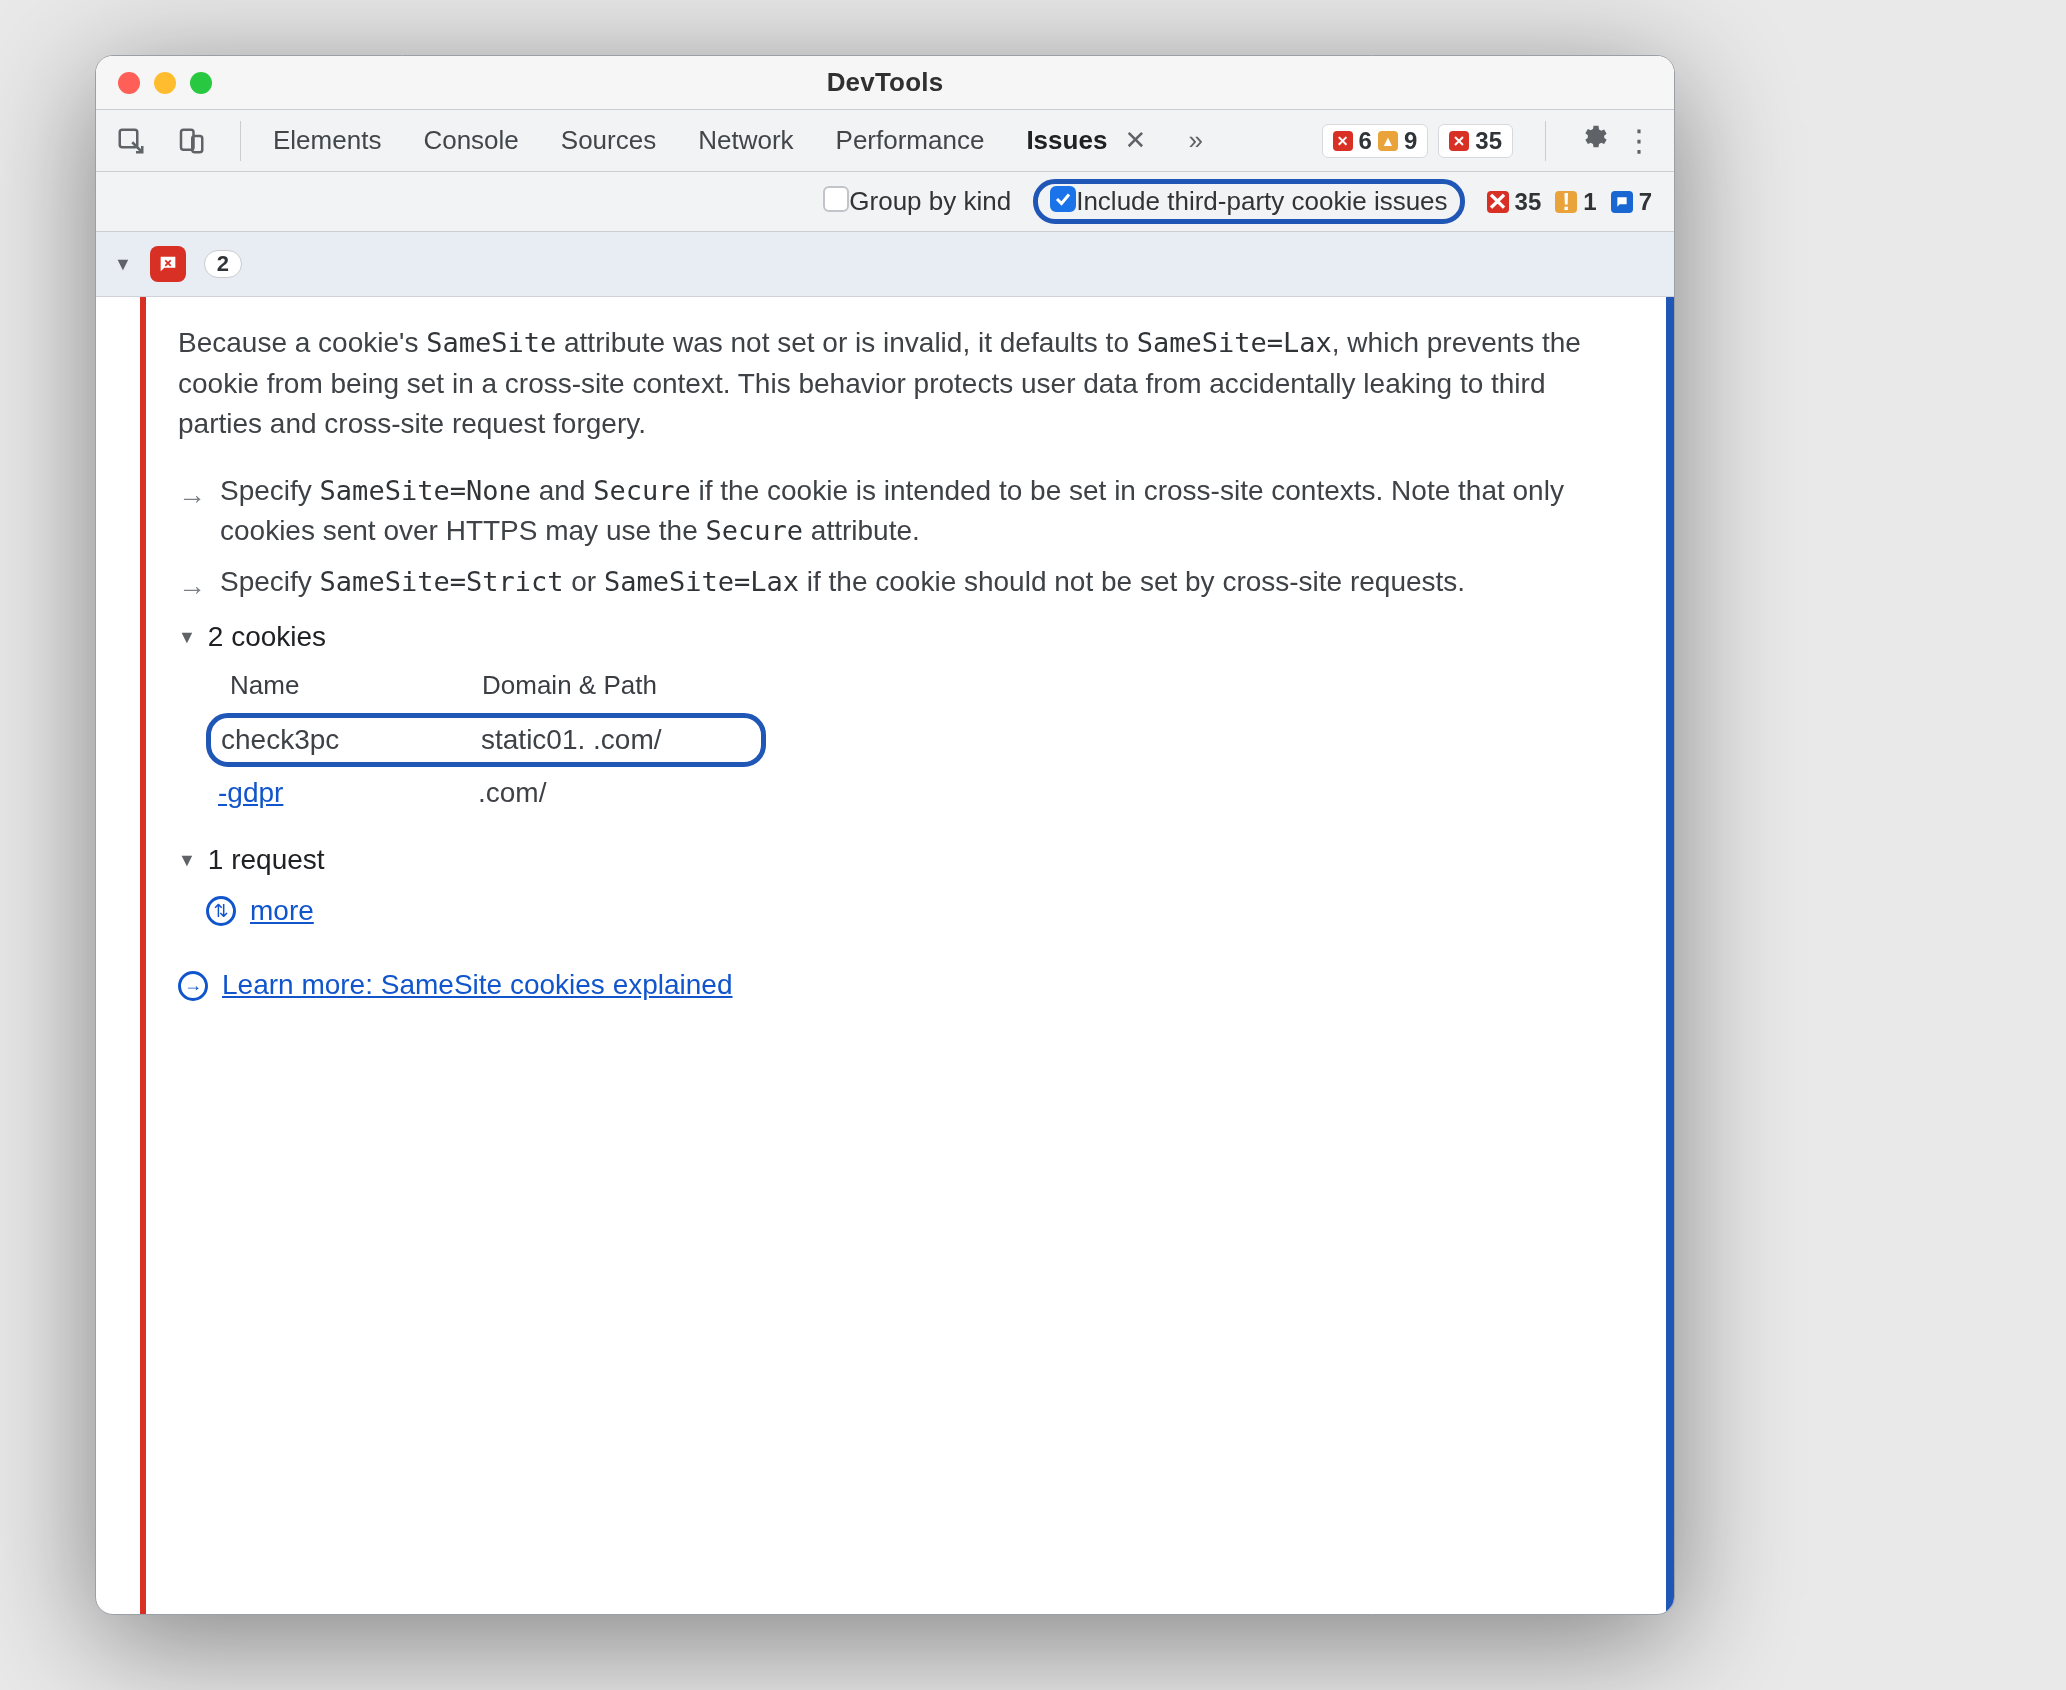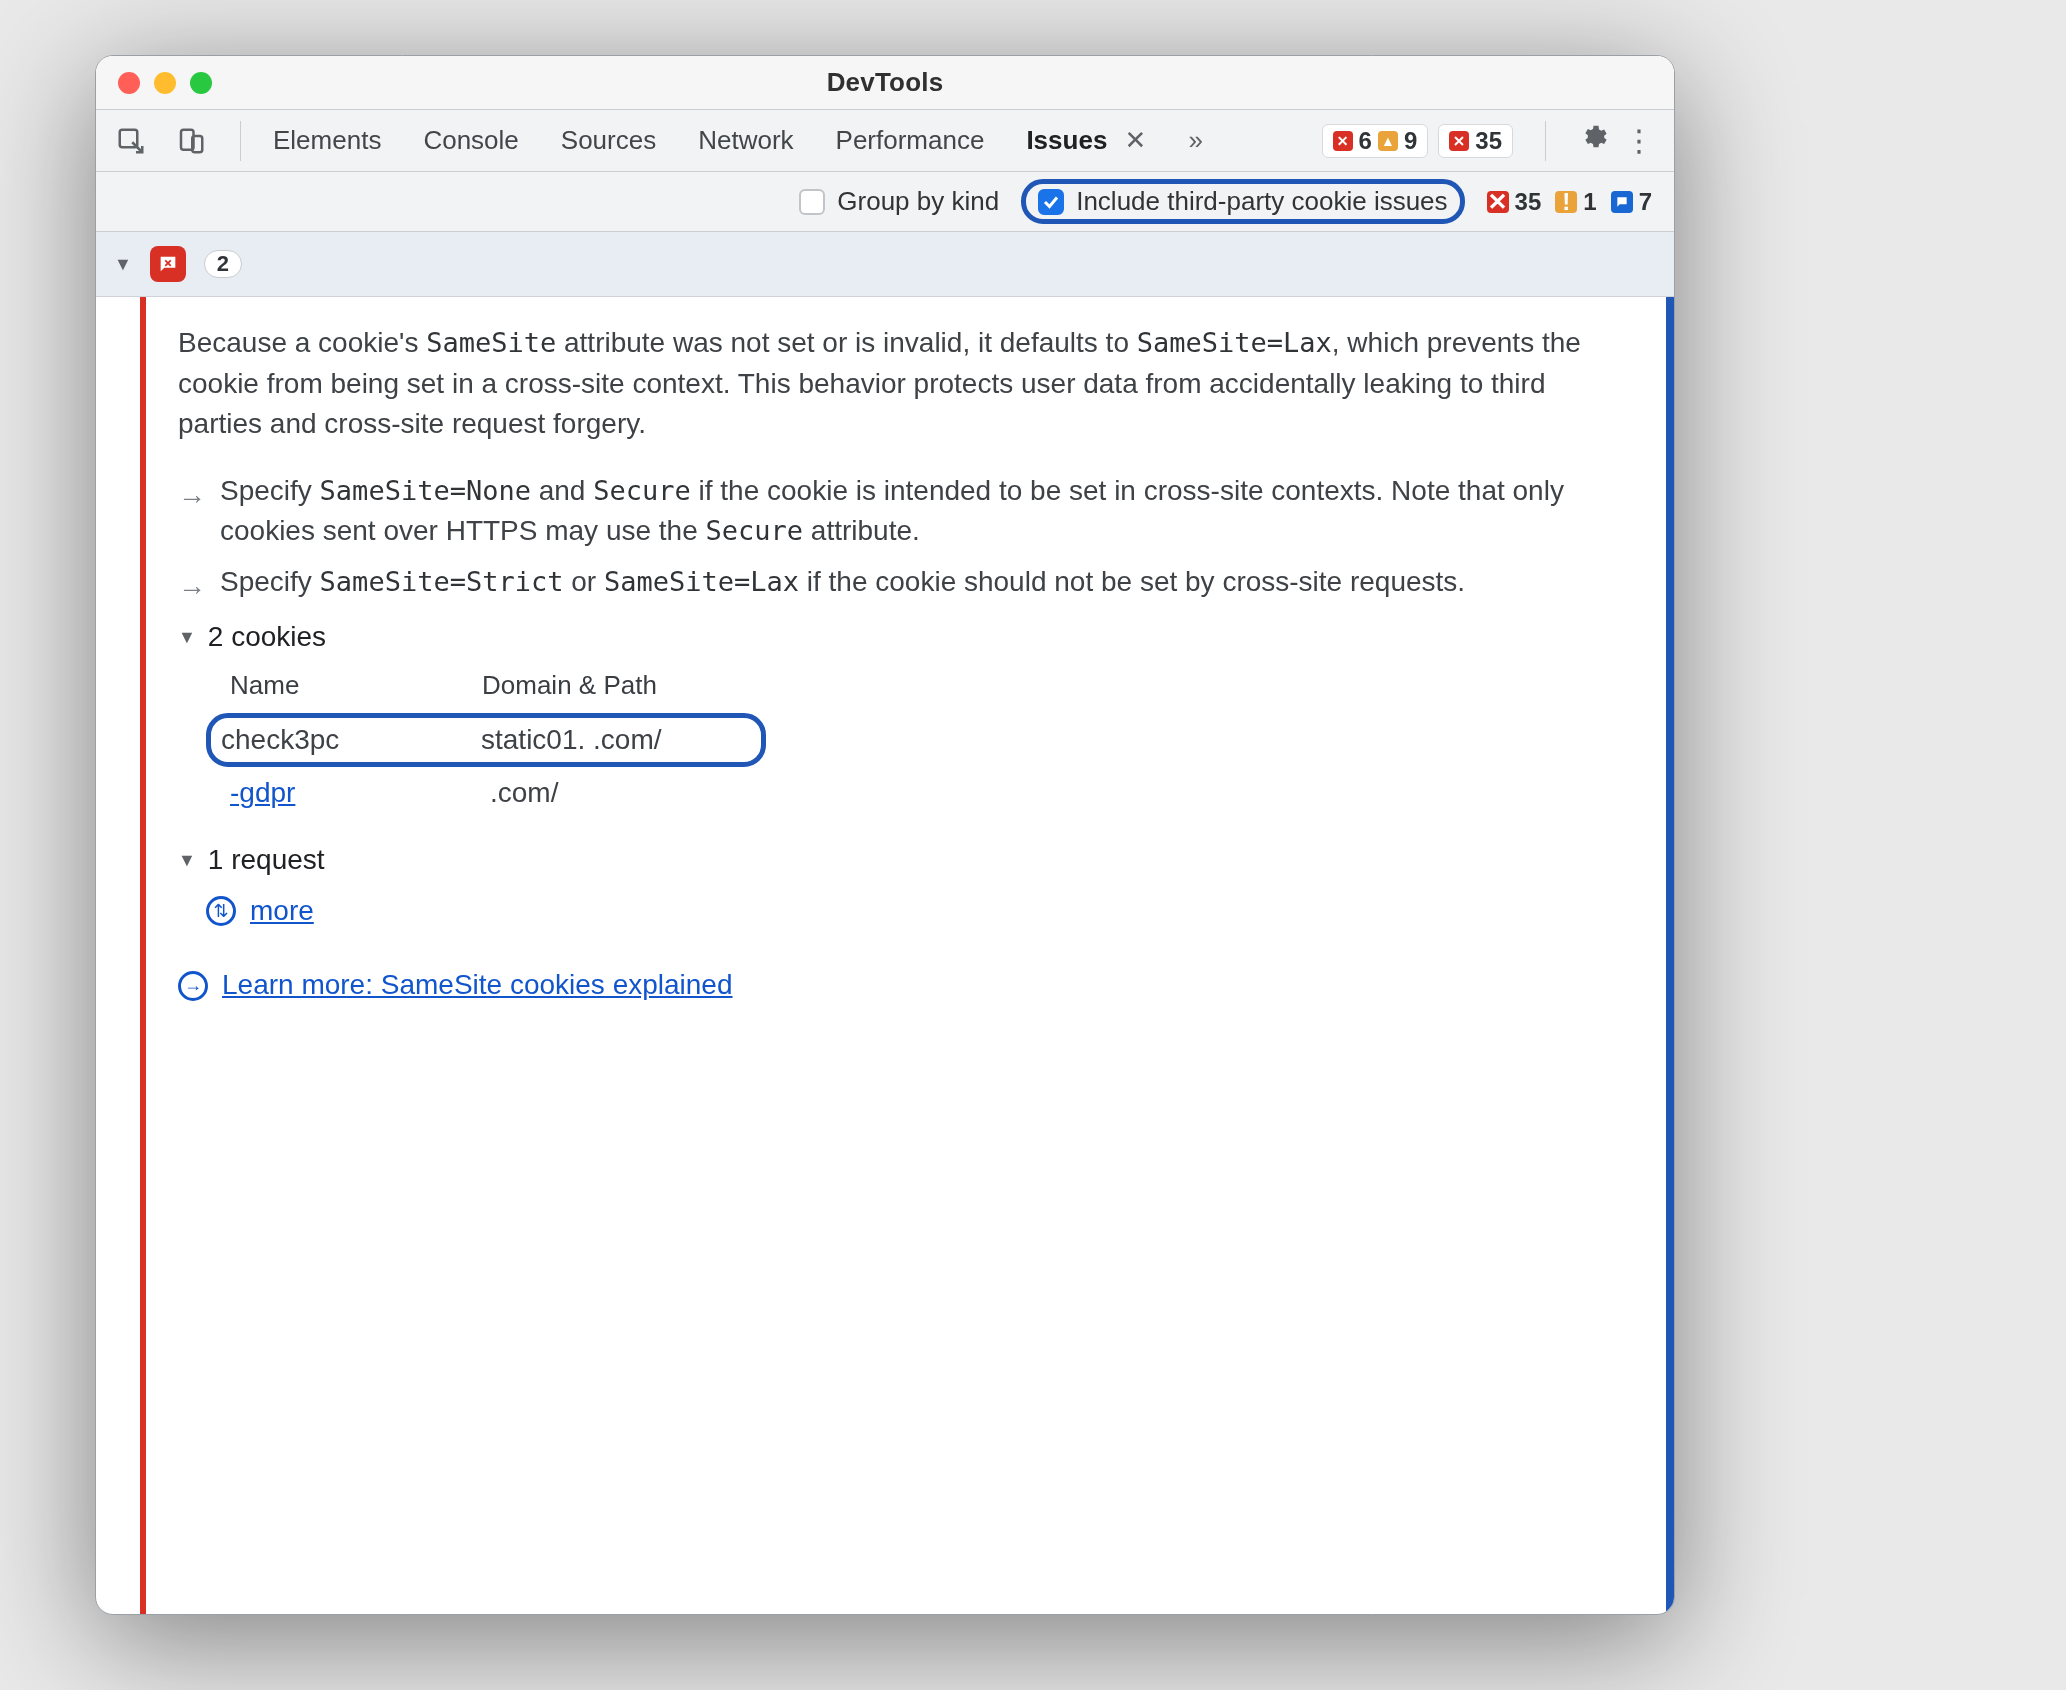--- a/index.html
+++ b/index.html
@@ -77,21 +77,21 @@
   .ico.page svg{width:16px;height:16px;display:block;fill:#fff}
   .count{color:#303437}
   .right-icons{display:flex;align-items:center;gap:16px}
   .gear,.kebab{color:#5f6368}
   
   .filterbar{
     height:60px;background:var(--toolbar-bg);border-bottom:1px solid var(--border);
     display:flex;align-items:center;justify-content:flex-end;gap:22px;padding:0 22px;
     font-size:26px;color:#303437;
   }
-  .checkbox{display:inline-flex;align-items:center;gap:12px}
+  .checkbox{display:inline-flex;align-items:flex-start;}
   .cb{width:26px;height:26px;border:2px solid #c1c4c8;border-radius:6px;background:#fff;display:inline-flex;align-items:center;justify-content:center}
   .cb.checked{background:#1a73e8;border-color:#1a73e8}
   .cb.checked svg{width:18px;height:18px;fill:#fff}
   .hl{
     border:5px solid var(--hl-blue);border-radius:22px;padding:2px 12px;display:inline-flex;align-items:center;gap:12px
   }
   .status-icons{display:flex;align-items:center;gap:14px;font-size:24px;font-weight:700}
   .status-icons .si{display:inline-flex;align-items:center;gap:6px;color:#303437}
   .sq{width:22px;height:22px;border-radius:4px;display:inline-flex;align-items:center;justify-content:center;color:#fff}
   .sq.red{background:#d93025}.sq.amber{background:#e9a33a}.sq.blue{background:#1967d2}
@@ -275,21 +275,21 @@
         </div>
         <div class="table">
           <div class="th">
             <span class="c1">Name</span>
             <span class="c2">Domain &amp; Path</span>
           </div>
           <div class="row hl-row">
             <span class="c1">check3pc</span>
             <span class="c2">static01.    .com/</span>
           </div>
-          <div class="row" style="margin-left:24px">
+          <div class="row" style="margin-left:12px">
             <span class="c1 link">-gdpr</span>
             <span class="c2">.com/</span>
           </div>
         </div>
 
         <div class="subtoggle" style="margin-top:26px">
           <span class="tri">▼</span>
           <span>1 request</span>
         </div>
         <div class="req">

